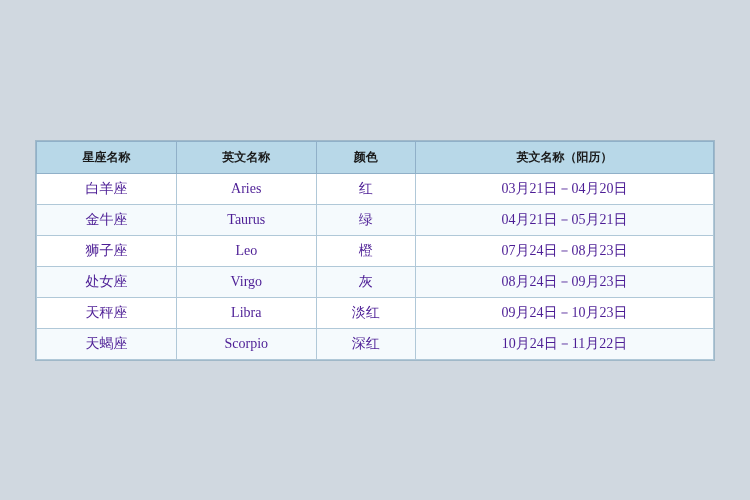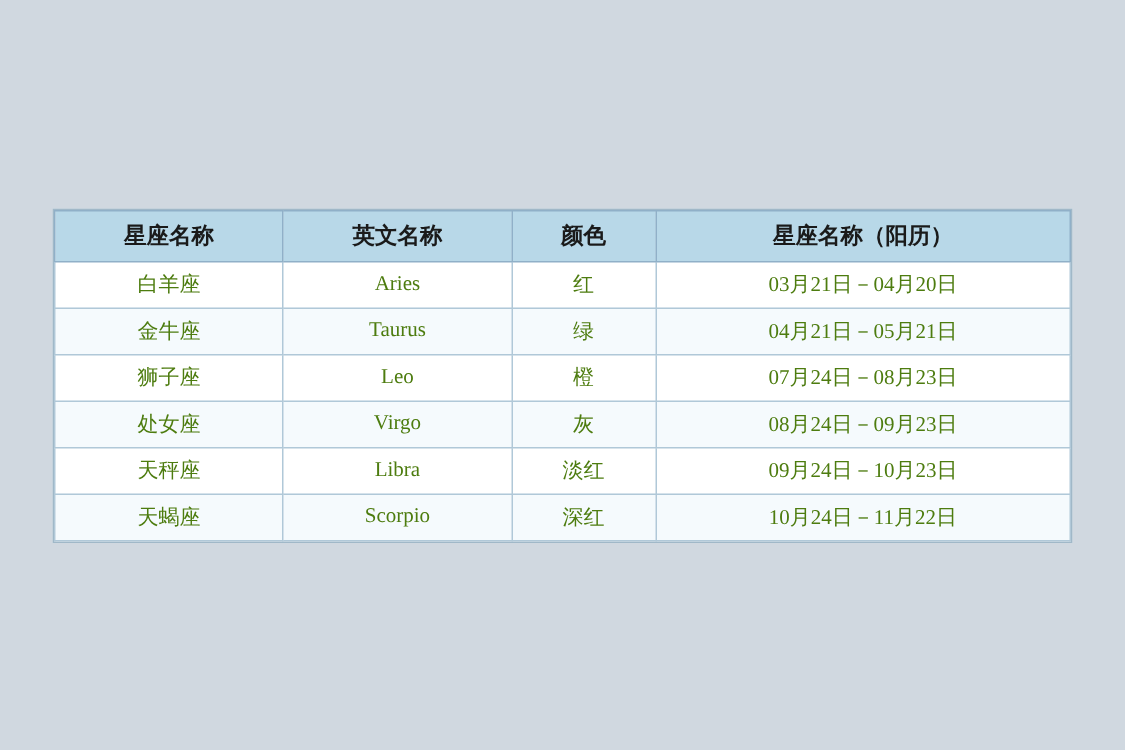--- a/index.html
+++ b/index.html
@@ -19,47 +19,47 @@
     }
     table {
       width: 100%;
       border-collapse: collapse;
     }
     thead tr th {
       background: #b8d8e8;
       border: 1px solid #90b0c8;
       padding: 7px 10px;
       text-align: center;
-      font-size: 15px;
+      font-size: 12px;
       font-weight: bold;
       color: #1a1a1a;
     }
     tbody tr td {
       border: 1px solid #b0c8d8;
       padding: 6px 10px;
       text-align: center;
       font-size: 14px;
-      color: #4d7c0f;
+      color: #4c1d95;
       background: #fff;
     }
     tbody tr:nth-child(even) td {
       background: #f5fafd;
     }
   </style>
 </head>
 <body>
 
 <div class="table-container">
   <table>
     <thead>
       <tr>
         <th>星座名称</th>
         <th>英文名称</th>
         <th>颜色</th>
-        <th>星座名称（阳历）</th>
+        <th>英文名称（阳历）</th>
       </tr>
     </thead>
     <tbody id="table-body">
     <tr>
           <td>白羊座</td>
           <td>Aries</td>
           <td>红</td>
           <td>03月21日－04月20日</td>
         </tr>
         <tr>

